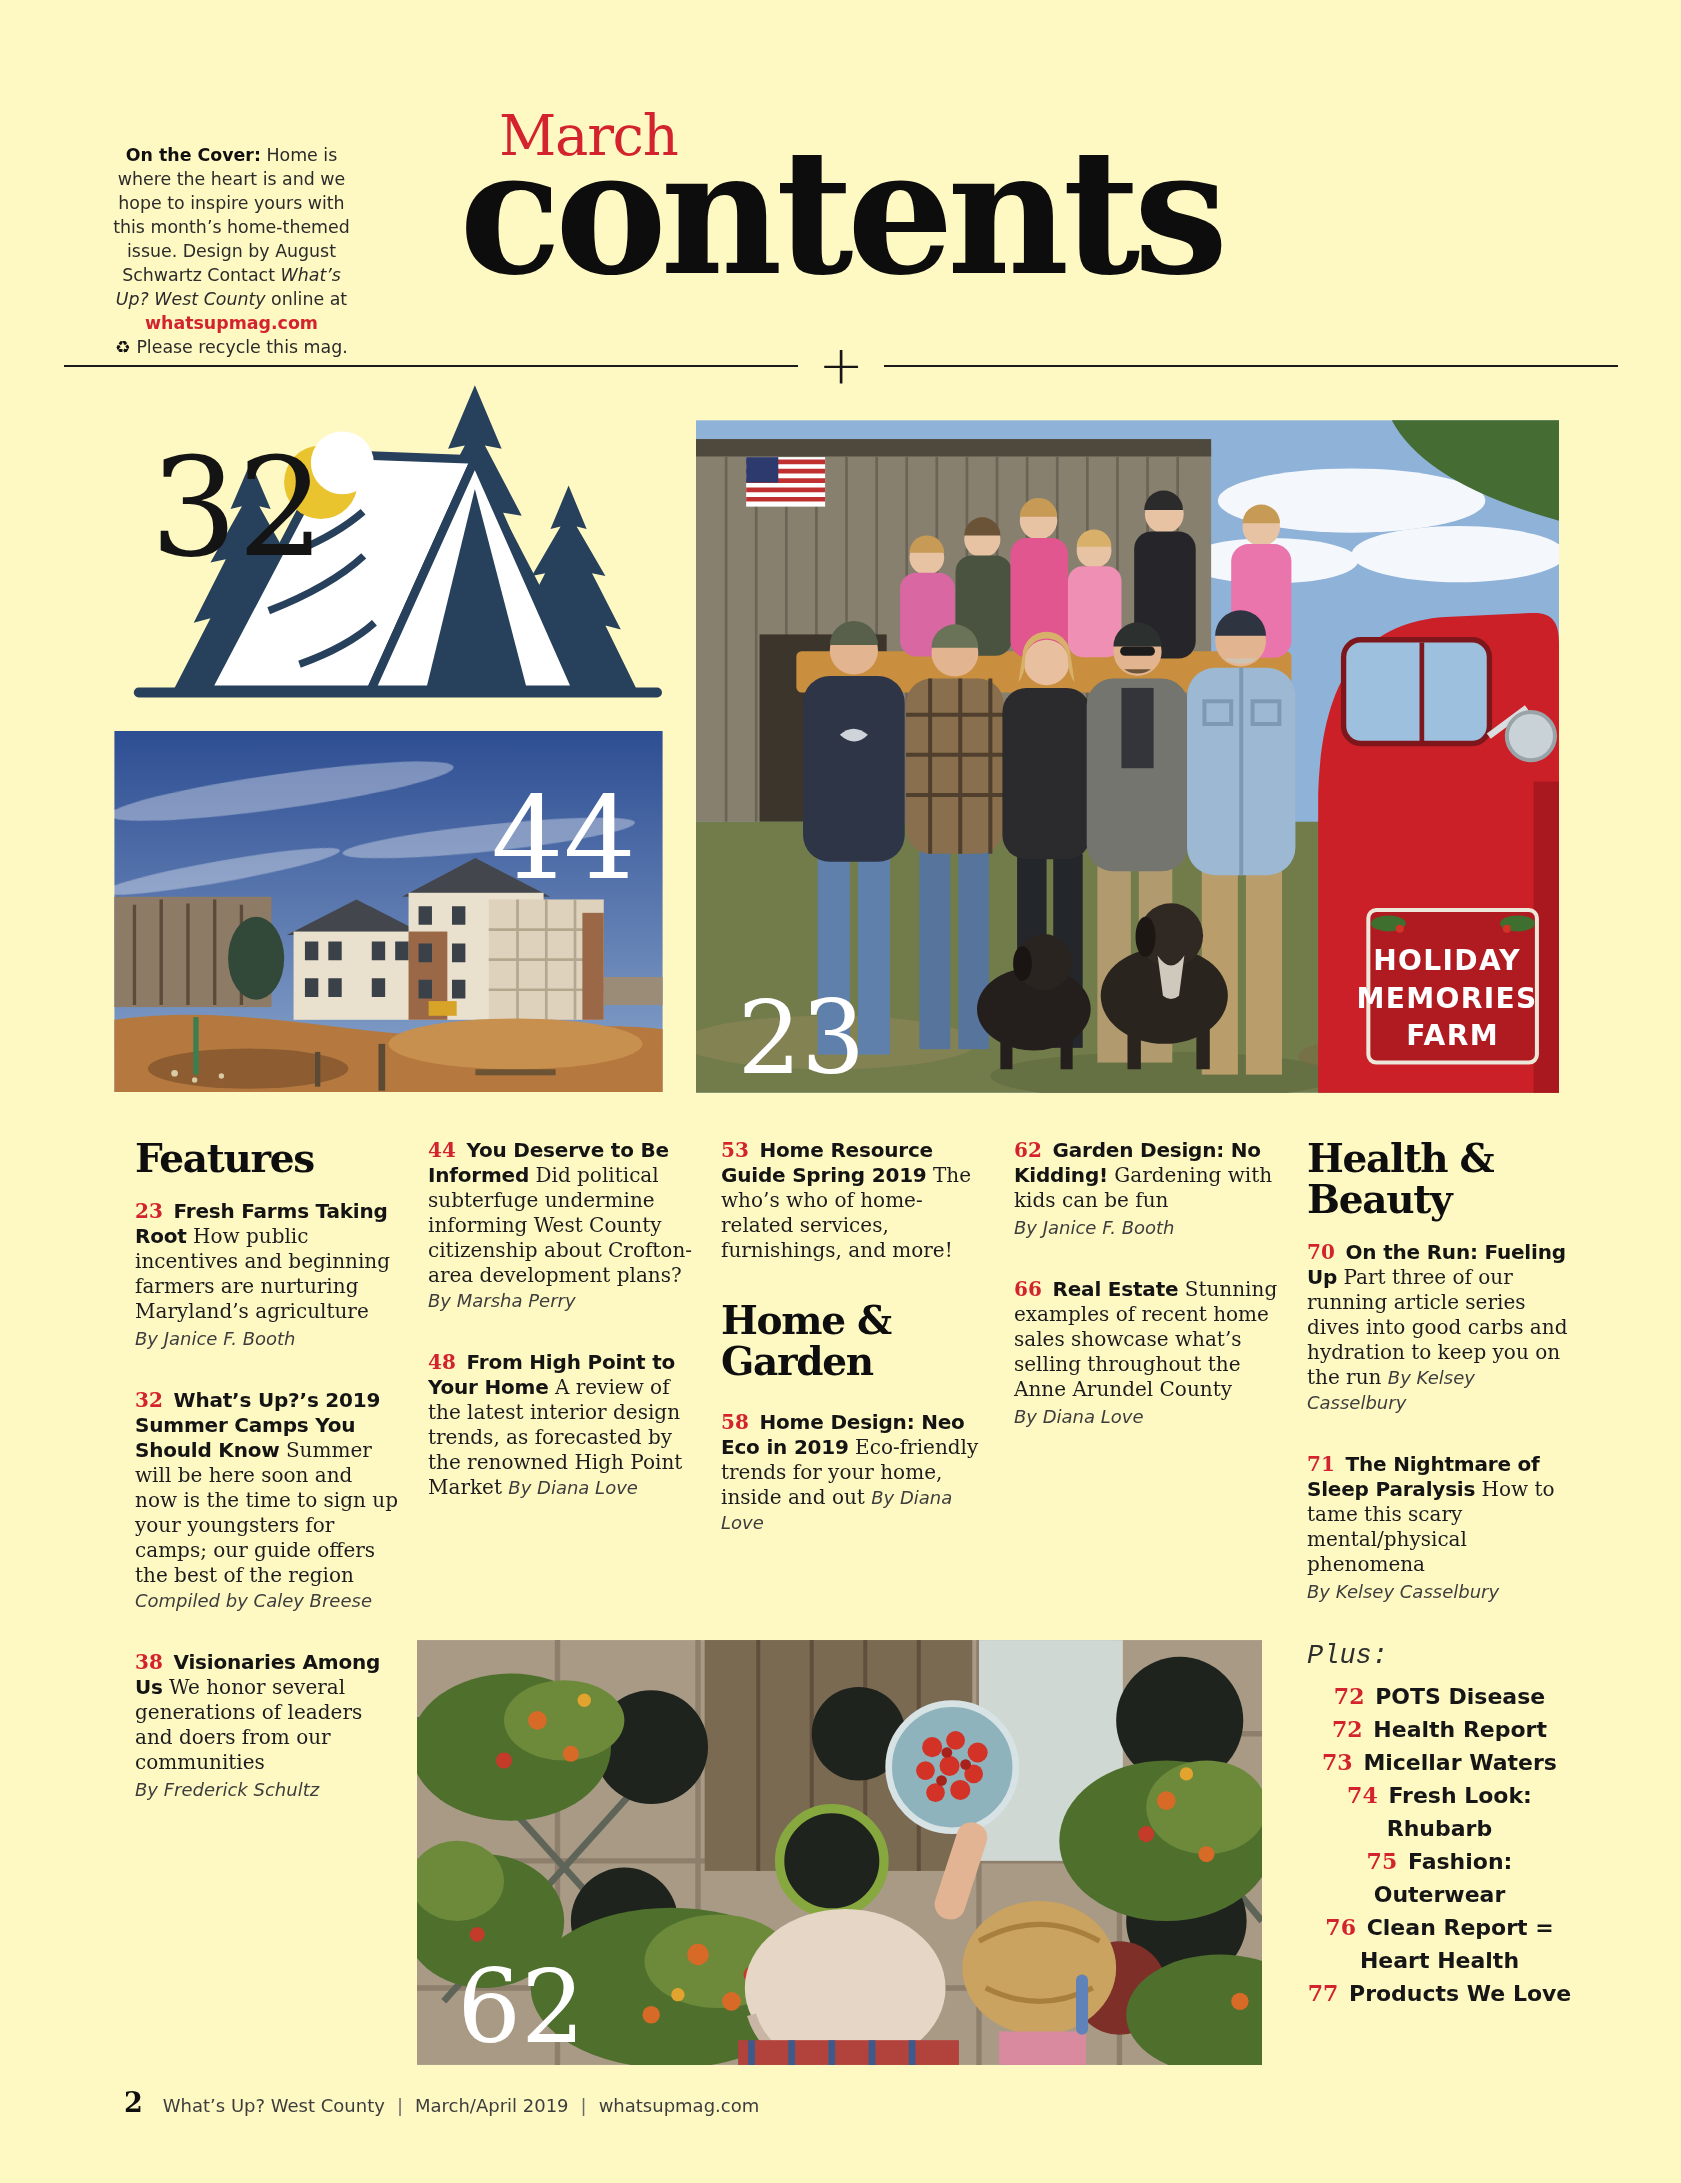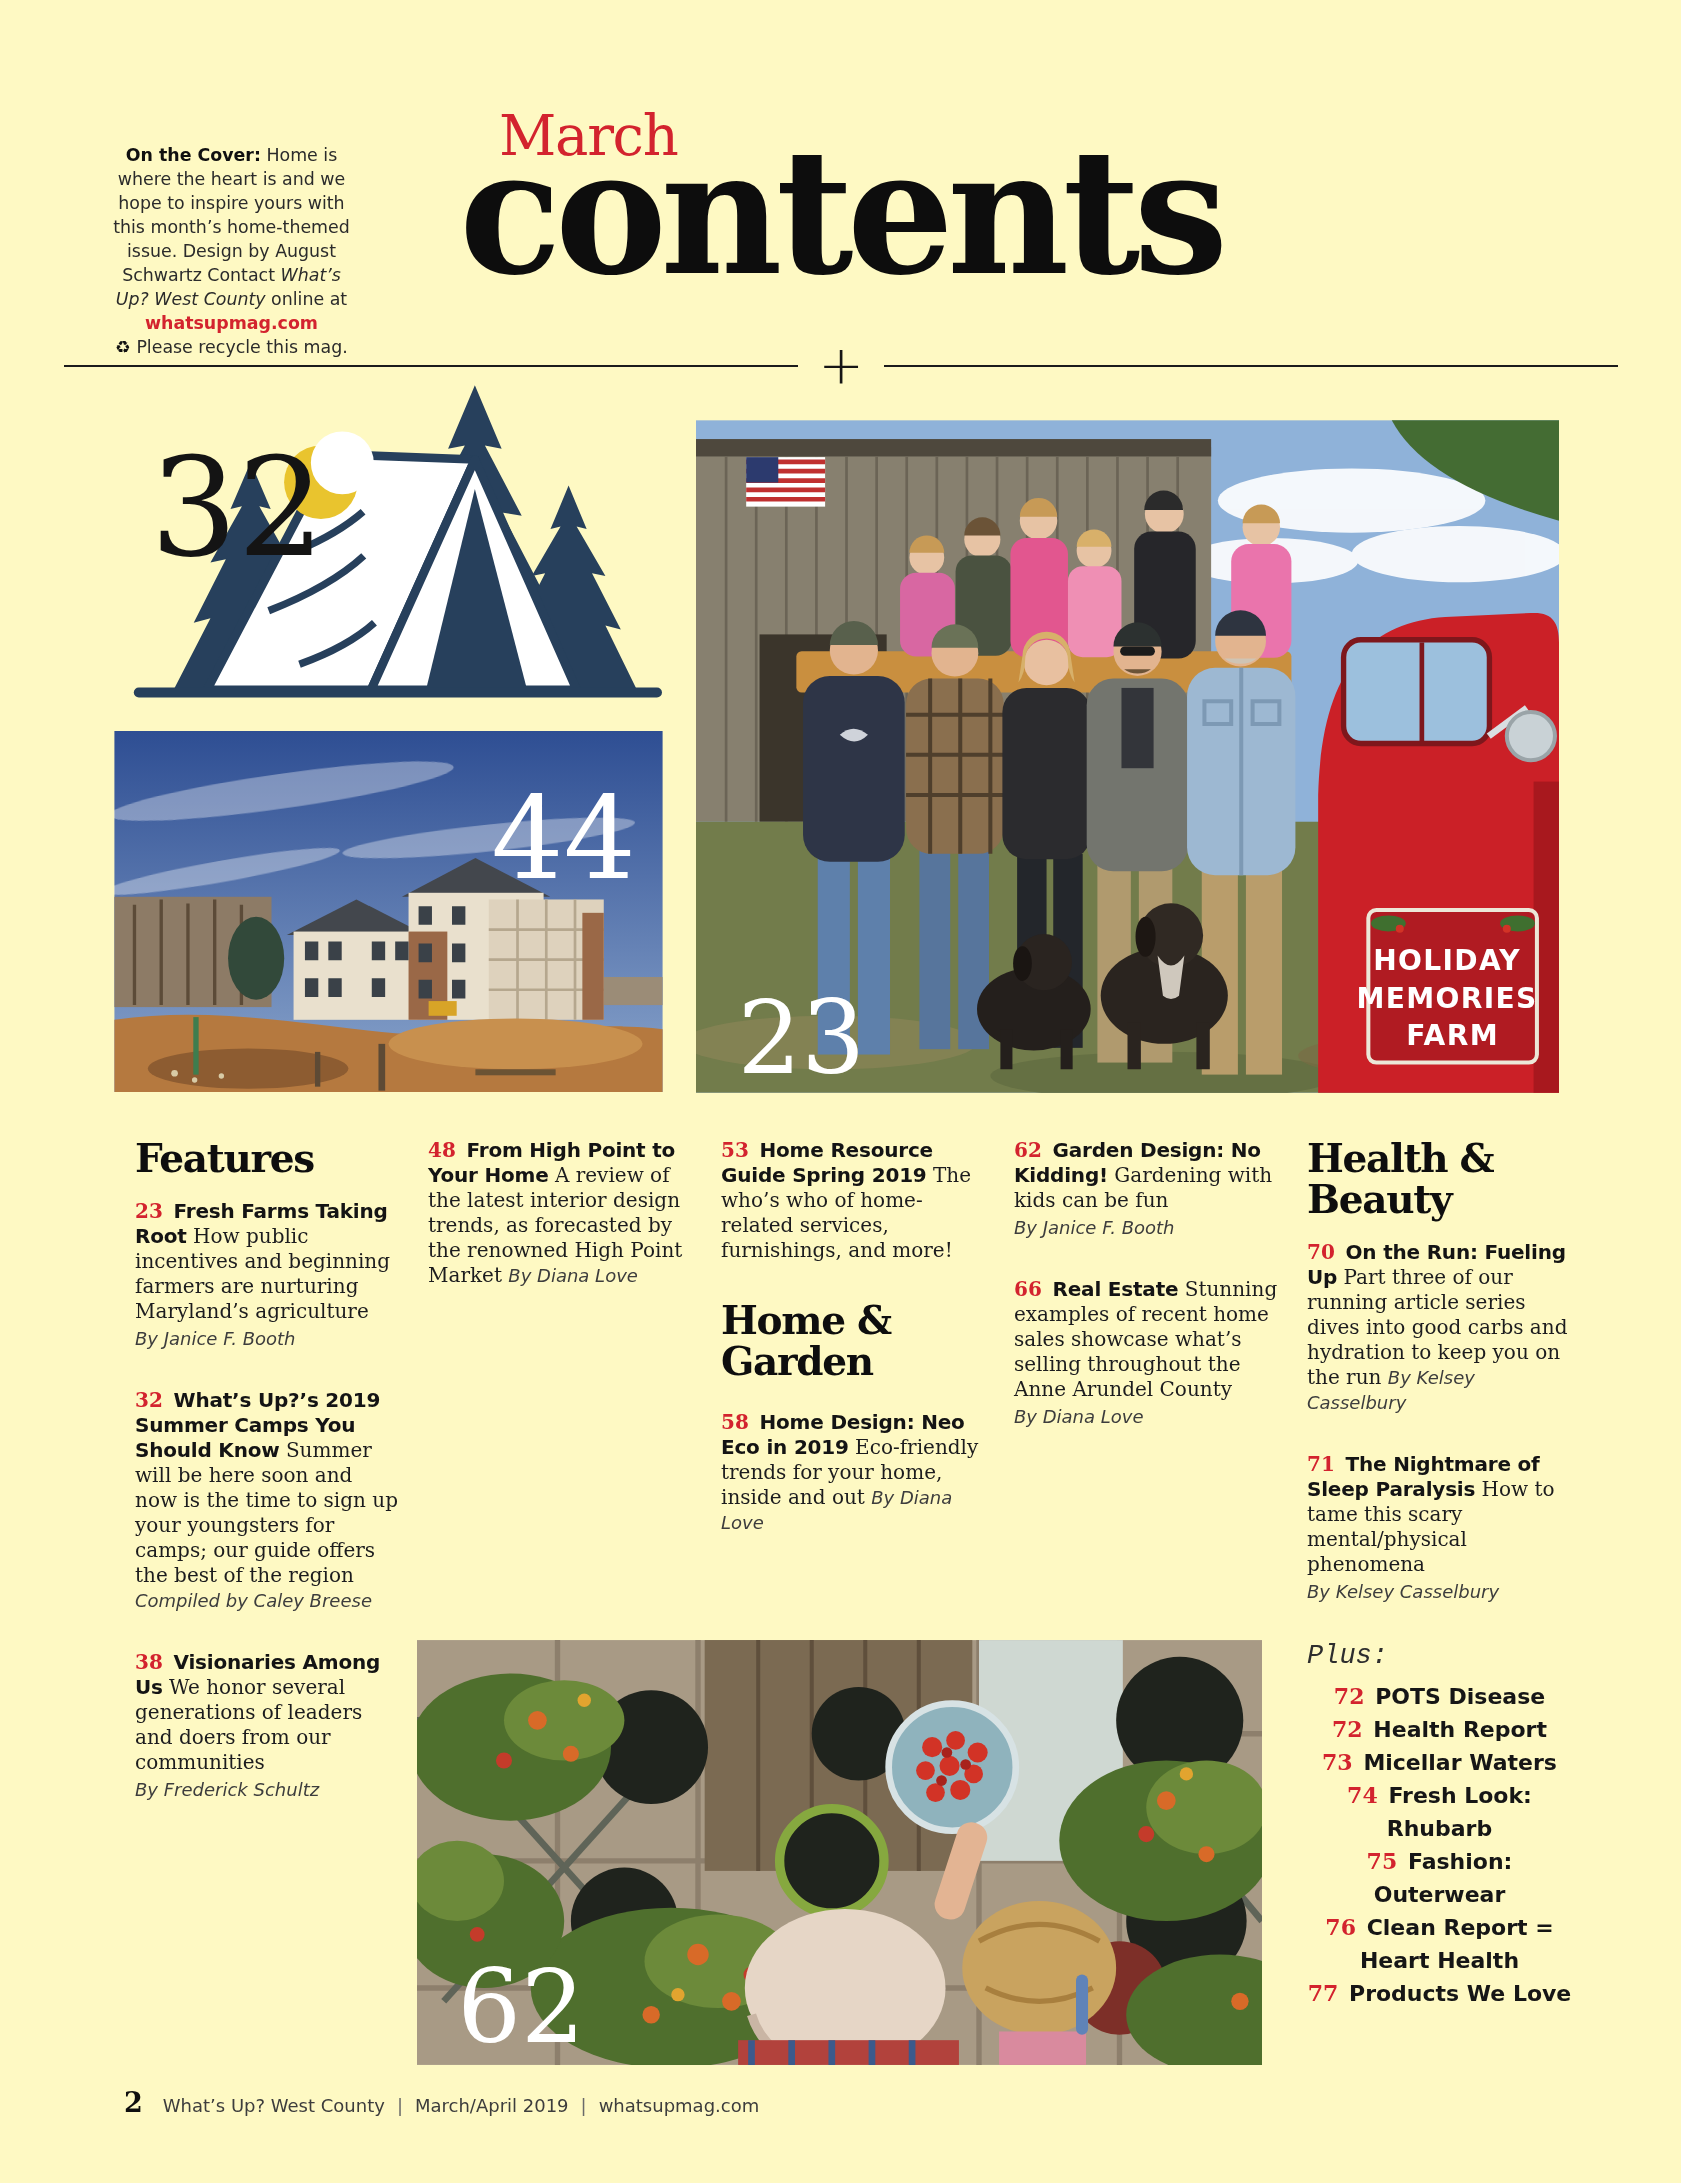--- a/index.html
+++ b/index.html
@@ -313,20 +313,25 @@
       </p>
       <p class="entry">
         <span class="num">38</span><span class="title">Visionaries Among Us</span>
         <span class="desc">We honor several generations of leaders and doers from our communities</span>
         <span class="byline block">By Frederick Schultz</span>
       </p>
     </div>
 
     <div class="col">
       <p class="entry">
+        <span class="num">44</span><span class="title">You Deserve to Be Informed</span>
+        <span class="desc">Did political subterfuge undermine informing West County citizenship about Crofton-area development plans?</span>
+        <span class="byline">By Marsha Perry</span>
+      </p>
+      <p class="entry">
         <span class="num">48</span><span class="title">From High Point to Your Home</span>
         <span class="desc">A review of the latest interior design trends, as forecasted by the renowned High Point Market</span>
         <span class="byline">By Diana Love</span>
       </p>
     </div>
 
     <div class="col">
       <p class="entry">
         <span class="num">53</span><span class="title">Home Resource Guide Spring 2019</span>
         <span class="desc">The who’s who of home-related services, furnishings, and more!</span>

